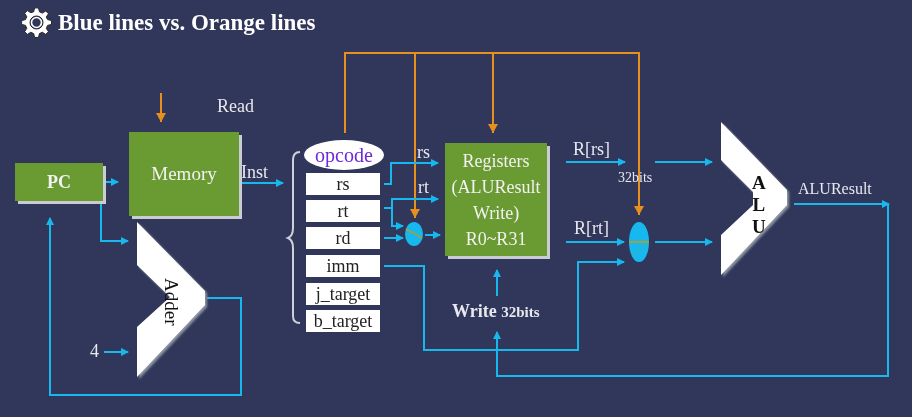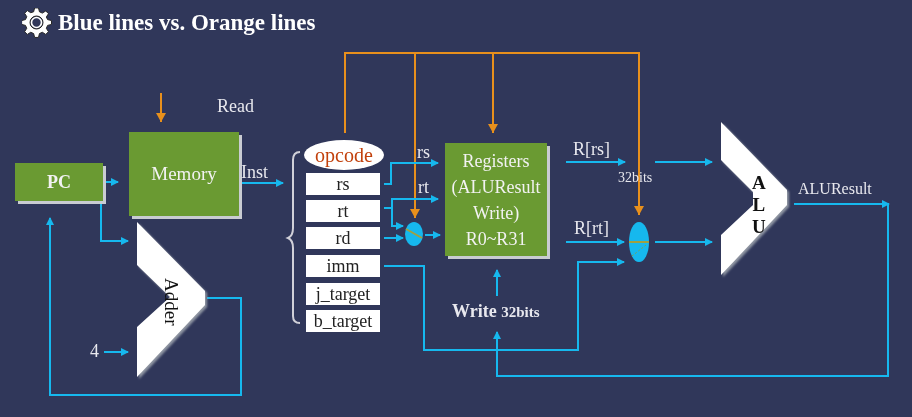--- a/index.html
+++ b/index.html
@@ -10,21 +10,21 @@
            font-family:"Liberation Serif", serif; font-weight:bold; font-size:23px; color:#ffffff; }
   .title svg { display:block; }
   .lbl { position:absolute; font-family:"Liberation Serif", serif; color:#e8e8ee; white-space:nowrap; }
   .box { position:absolute; background:#6a9a32; box-shadow:3px 3px 0 #c9ccd2; display:flex;
          align-items:center; justify-content:center; text-align:center; color:#f2f2f2;
          font-family:"Liberation Serif", serif; }
   .field { position:absolute; left:306px; width:74px; height:22px; background:#ffffff; color:#222;
            font-family:"Liberation Serif", serif; font-size:18px; display:flex; align-items:center;
            justify-content:center; }
   .opcode { position:absolute; left:304px; top:140px; width:80px; height:30px; background:#fff;
-            border-radius:50%; color:#c2410c; font-size:20px; display:flex; align-items:center; justify-content:center;
+            border-radius:50%; color:#6d28d9; font-size:20px; display:flex; align-items:center; justify-content:center;
             font-family:"Liberation Serif", serif; }
   .unit-label { position:absolute; color:#111; font-family:"Liberation Serif", serif; font-weight:bold; }
 </style>
 </head>
 <body>
 
 <div class="title">
   <svg width="30" height="30" viewBox="0 0 30 30">
     <g fill="#ffffff" stroke="#222" stroke-width="1">
       <path d="M13 2h4l1 4 3 1.3 3.5-2.2 2.8 2.8-2.2 3.5L26.4 14l4 1v4l-4 1-1.3 3 2.2 3.5-2.8 2.8-3.5-2.2-3 1.3-1 4h-4l-1-4-3-1.3-3.5 2.2-2.8-2.8 2.2-3.5L3.6 20l-4-1v-4l4-1 1.3-3-2.2-3.5 2.8-2.8 3.5 2.2L12 6z" transform="translate(0,-2) scale(0.97)"></path>

